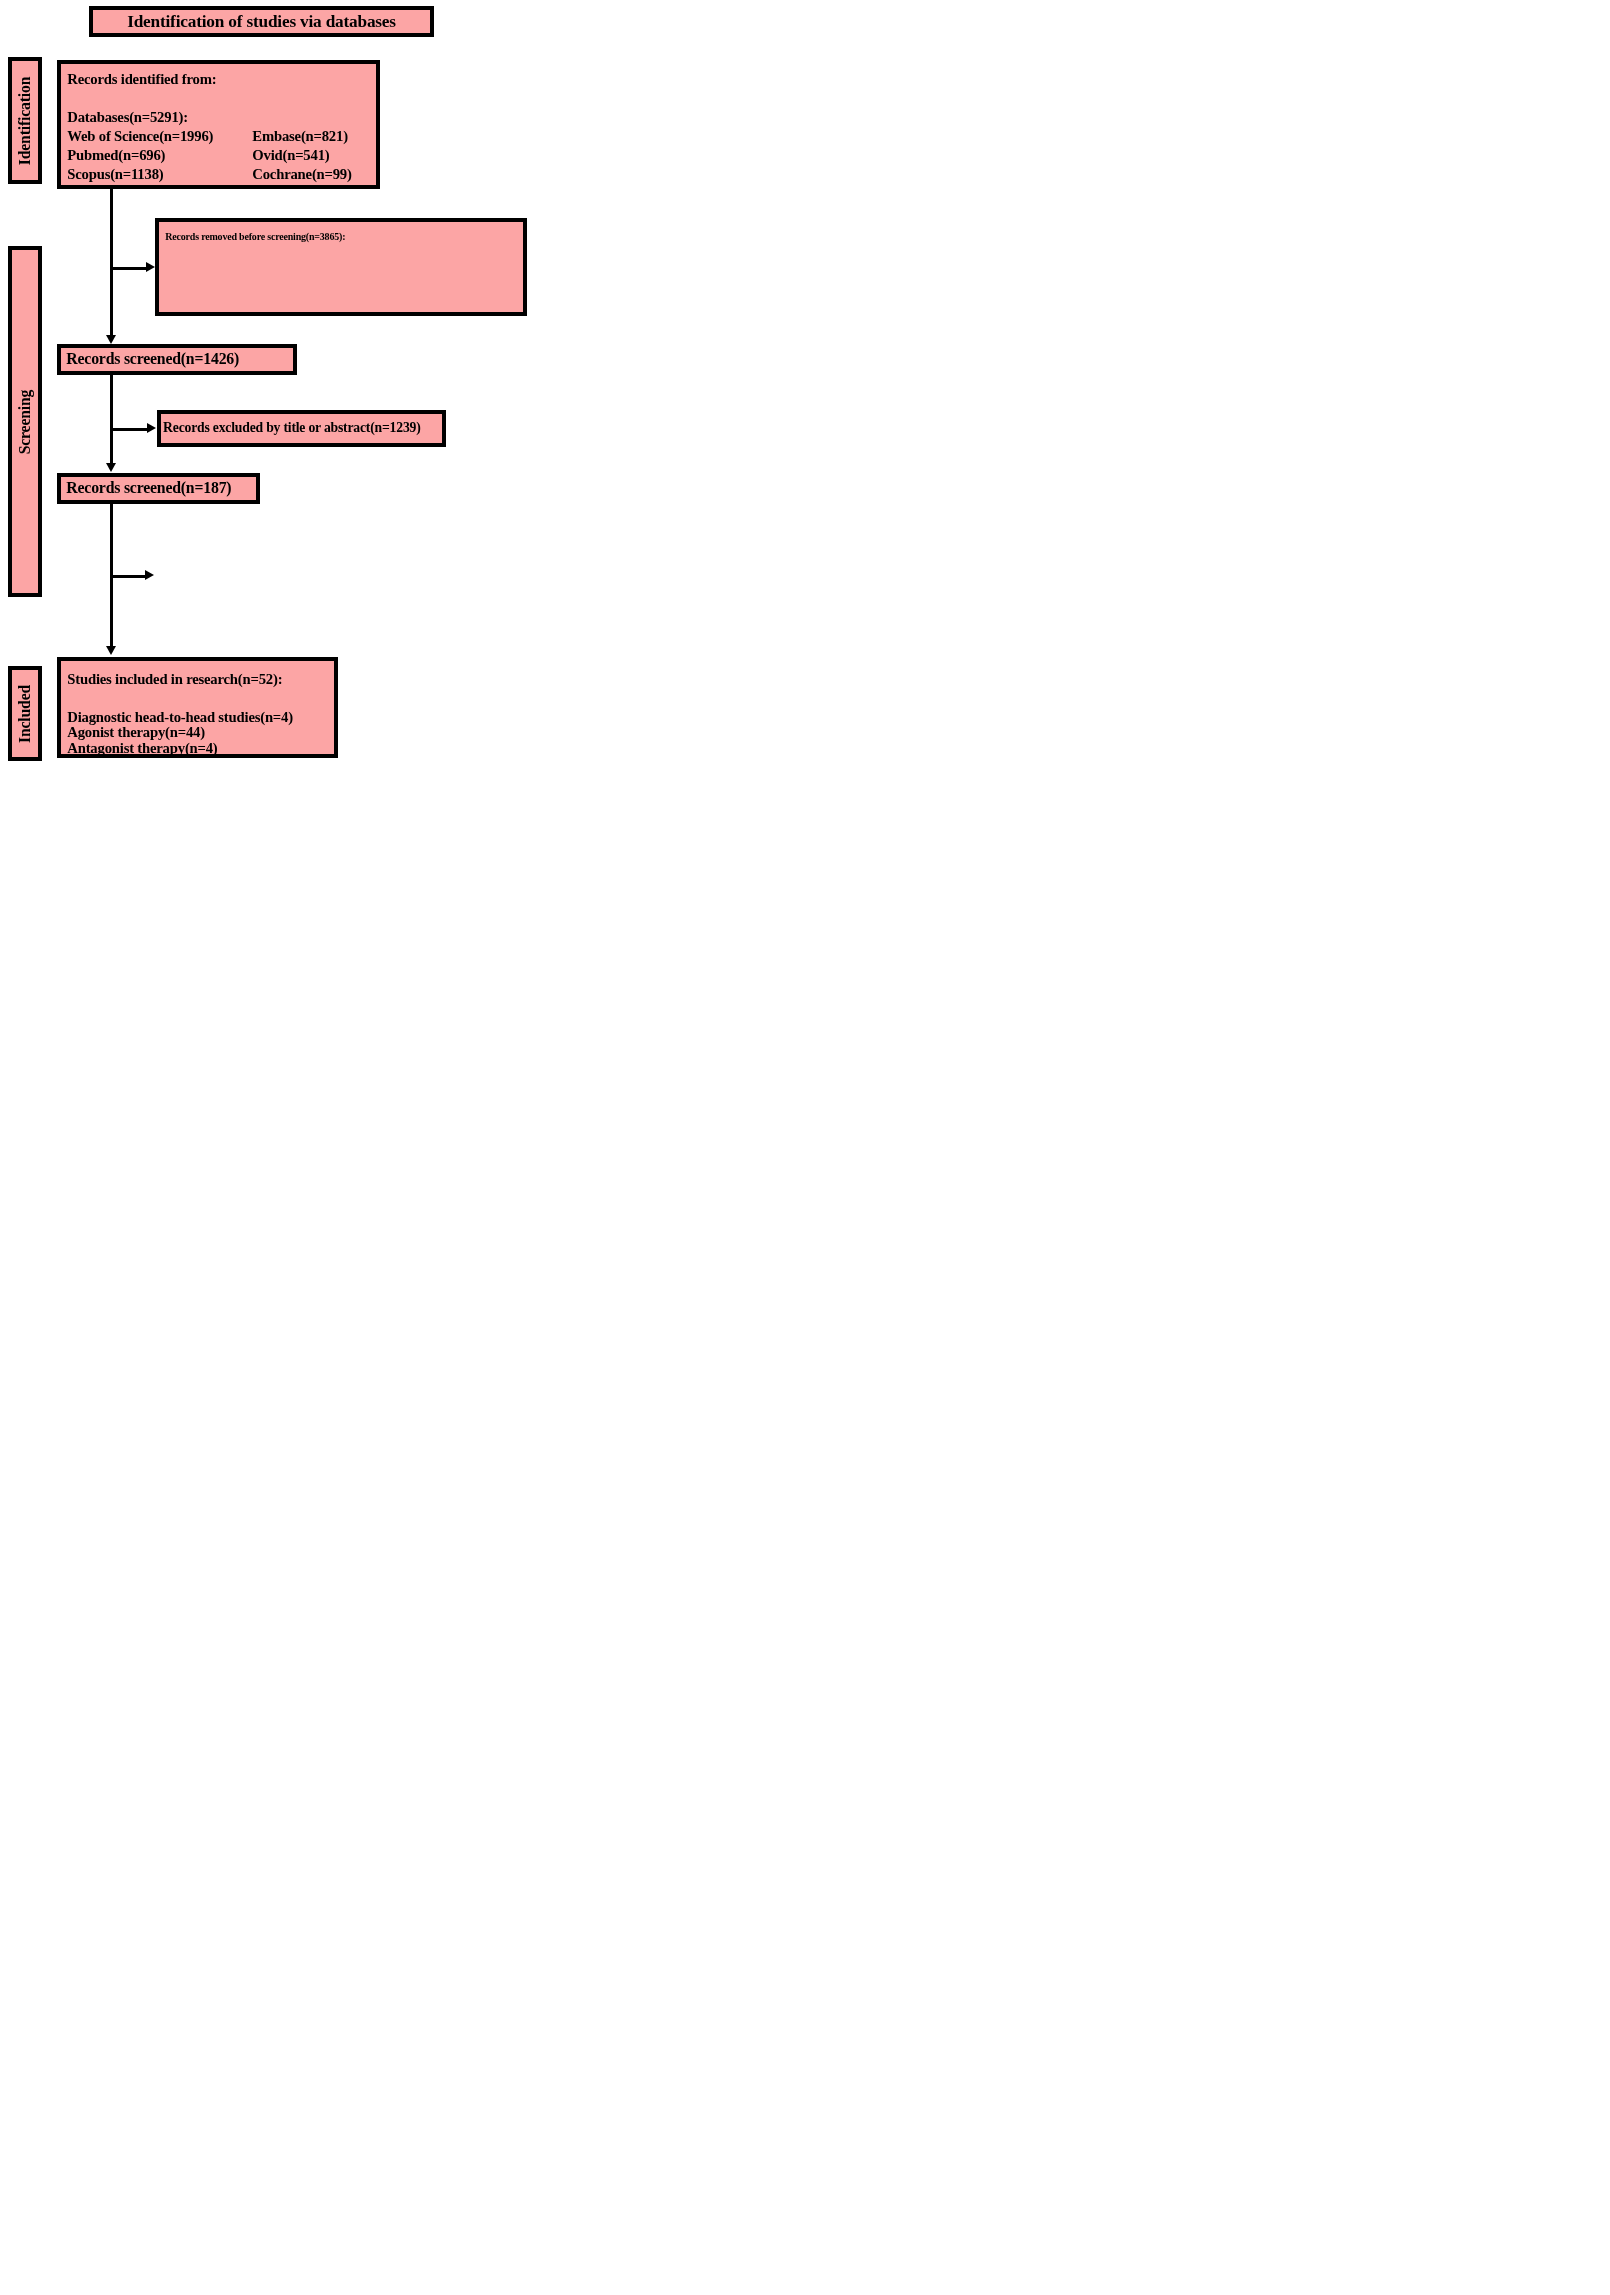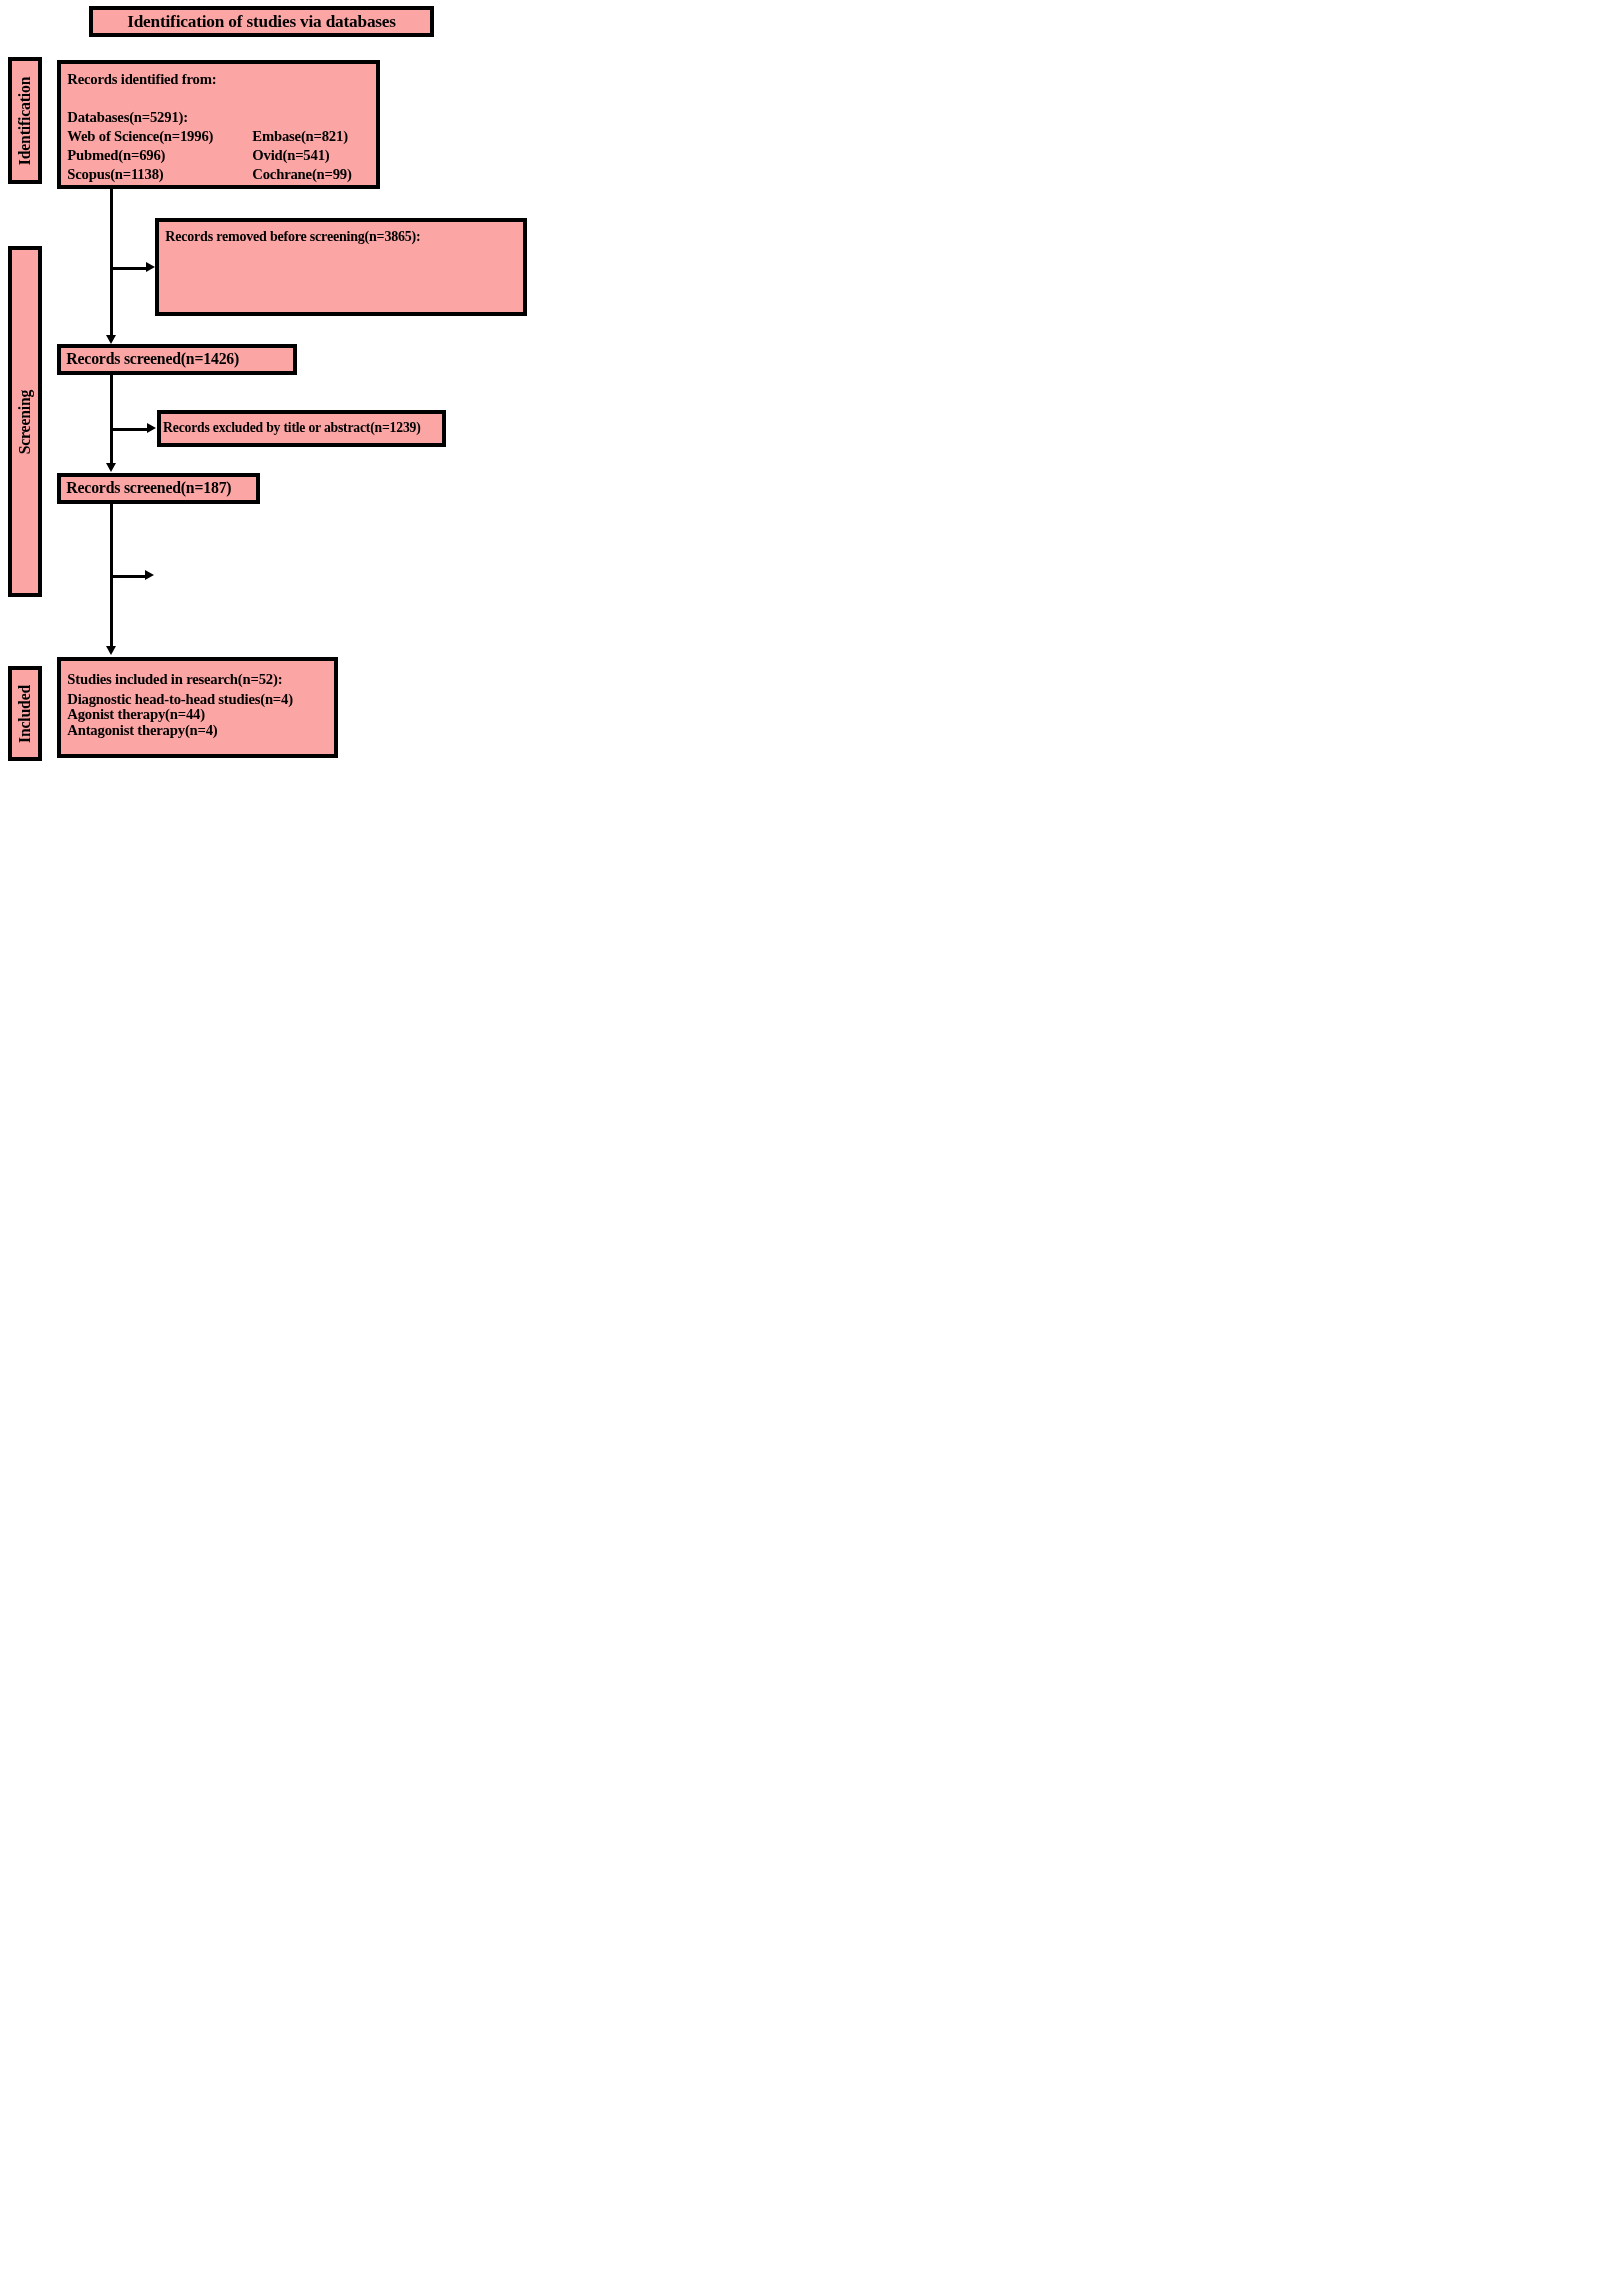--- a/index.html
+++ b/index.html
@@ -45,21 +45,21 @@
     border-width: 4.7px; padding: 6.3px 4.2px 0 6.3px;
     font-size: 14.7px; line-height: 19px;
   }
   #box-identified .blank { height: 19px; }
   #box-identified .cols { display: flex; }
   #box-identified .c1 { width: 185px; flex: 0 0 185px; }
 
   #box-removed-before {
     left: 155px; top: 218px; width: 372px; height: 98px;
     border-width: 4.2px; padding: 6.3px 3.2px 0 6.3px;
-    font-size: 14px; line-height: 17px;
+    font-size: 10px; line-height: 17px;
   }
   #box-removed-before .rows { margin-top: 17.3px; line-height: 16.3px; }
   #box-removed-before .cols { display: flex; }
   #box-removed-before .cols.r1 .c1 { width: 139px; flex: 0 0 139px; }
   #box-removed-before .cols.r2 .c1 { width: 165px; flex: 0 0 165px; }
 
   #box-screened-1 {
     left: 57px; top: 344px; width: 240px; height: 30.5px;
     border-width: 4.7px; padding-left: 5.3px;
     font-size: 15.8px; line-height: 21px;
@@ -78,21 +78,21 @@
     left: 154px; top: 525px; width: 373px; height: 101px;
     border-width: 4.2px; padding: 20px 2.1px 0 5.8px;
     font-size: 12px; line-height: 15.8px;
   }
   #box-included-studies {
     left: 57px; top: 657px; width: 281px; height: 101px;
     border-width: 4.7px; padding: 9.5px 3.2px 0 6.3px;
     font-size: 14.7px;
   }
   #box-included-studies .heading { line-height: 17px; }
-  #box-included-studies .rows { margin-top: 4px; line-height: 15.8px; }
+  #box-included-studies .rows { margin-top: 22px; line-height: 15.8px; }
 
   .vline, .hline { position: absolute; background: #000000; }
   .vline { width: 2.6px; }
   .hline { height: 2.6px; }
   .arrow-down {
     position: absolute; width: 0; height: 0;
     border-left: 5.8px solid transparent;
     border-right: 5.8px solid transparent;
     border-top: 9.5px solid #000000;
   }

